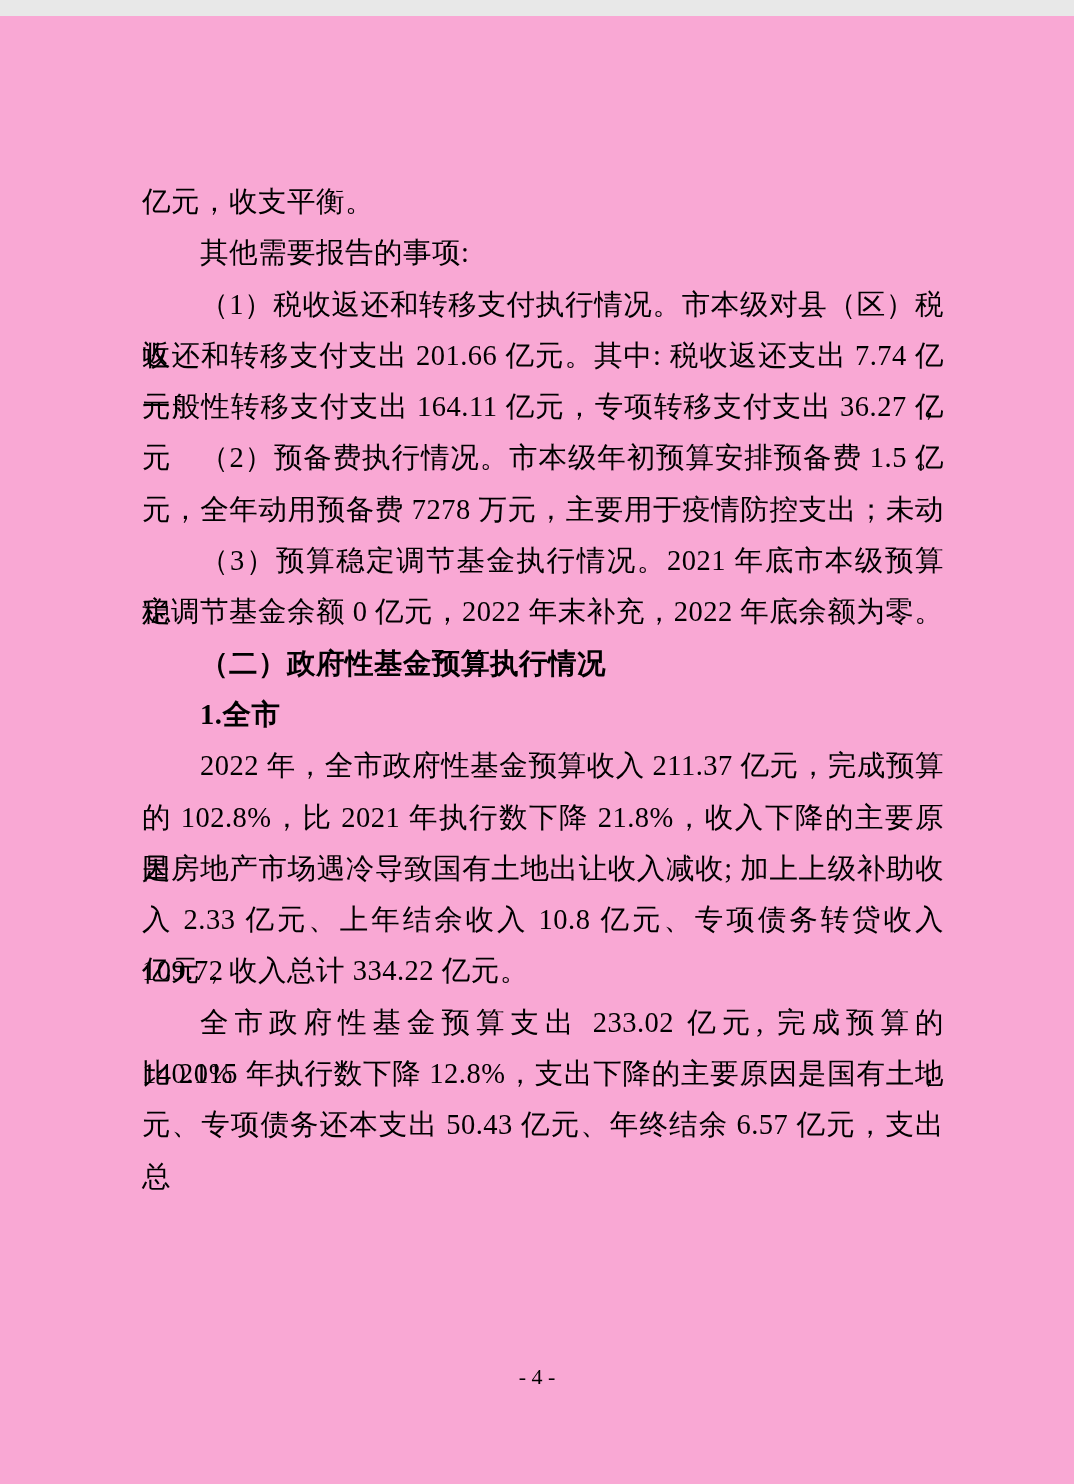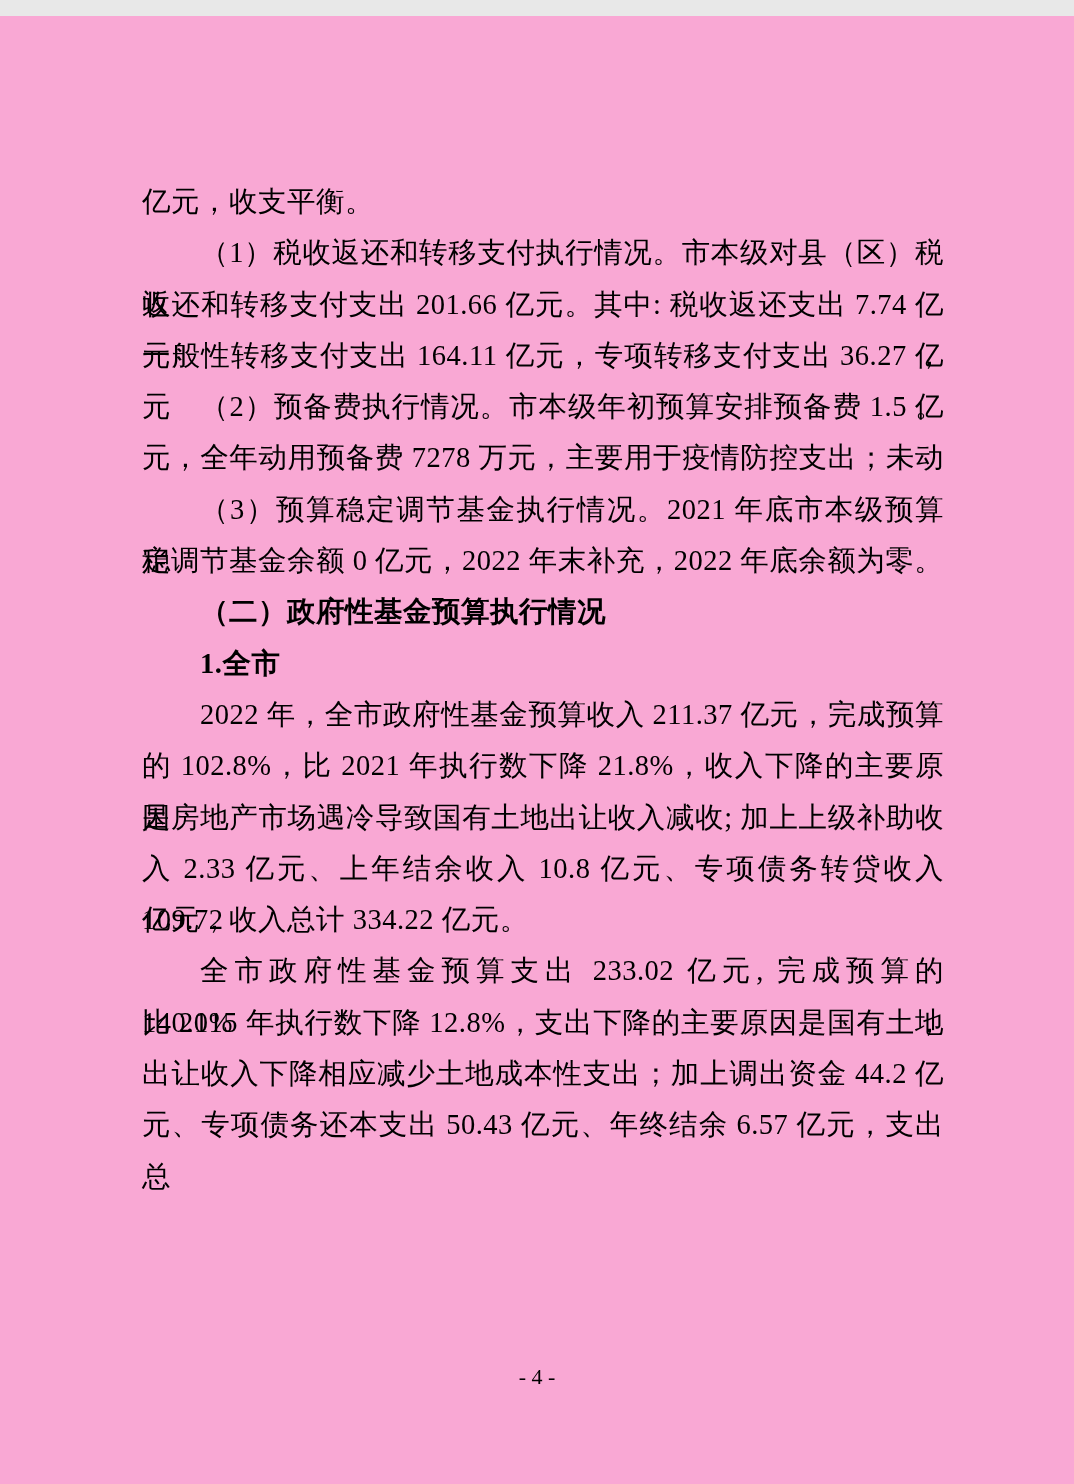--- a/index.html
+++ b/index.html
@@ -54,34 +54,34 @@
     font-family: "Liberation Serif", "DejaVu Serif", serif;
     color: #000000;
   }
 </style>
 </head>
 <body>
 
 <div class="page">
   <div class="doc-body">
     <div class="line">亿元，收支平衡。</div>
+    <div class="line indent">其他需要报告的事项:</div>
     <div class="line indent fill">（1）税收返还和转移支付执行情况。市本级对县（区）税收</div>
     <div class="line fill">返还和转移支付支出 201.66 亿元。其中: 税收返还支出 7.74 亿元，</div>
     <div class="line fill">一般性转移支付支出 164.11 亿元，专项转移支付支出 36.27 亿元。</div>
     <div class="line indent fill">（2）预备费执行情况。市本级年初预算安排预备费 1.5 亿</div>
     <div class="line fill">元，全年动用预备费 7278 万元，主要用于疫情防控支出；未动</div>
     <div class="line indent fill">（3）预算稳定调节基金执行情况。2021 年底市本级预算稳</div>
     <div class="line">定调节基金余额 0 亿元，2022 年末补充，2022 年底余额为零。</div>
     <div class="line indent bold">（二）政府性基金预算执行情况</div>
     <div class="line indent bold">1.全市</div>
     <div class="line indent fill">2022 年，全市政府性基金预算收入 211.37 亿元，完成预算</div>
     <div class="line fill">的 102.8%，比 2021 年执行数下降 21.8%，收入下降的主要原因</div>
     <div class="line fill">是房地产市场遇冷导致国有土地出让收入减收; 加上上级补助收</div>
     <div class="line fill">入 2.33 亿元、上年结余收入 10.8 亿元、专项债务转贷收入 109.72</div>
     <div class="line">亿元，收入总计 334.22 亿元。</div>
     <div class="line indent fill">全市政府性基金预算支出 233.02 亿元, 完成预算的 140.1%，</div>
     <div class="line fill">比 2015 年执行数下降 12.8%，支出下降的主要原因是国有土地</div>
-    <div class="line fill">出让收入下降相应减少土地成本性支出；加上调出资金 44.2 亿</div>
     <div class="line fill">元、专项债务还本支出 50.43 亿元、年终结余 6.57 亿元，支出总</div>
   </div>
 
   <div class="page-footer">- 4 -</div>
 </div>
 
 </body></html>

